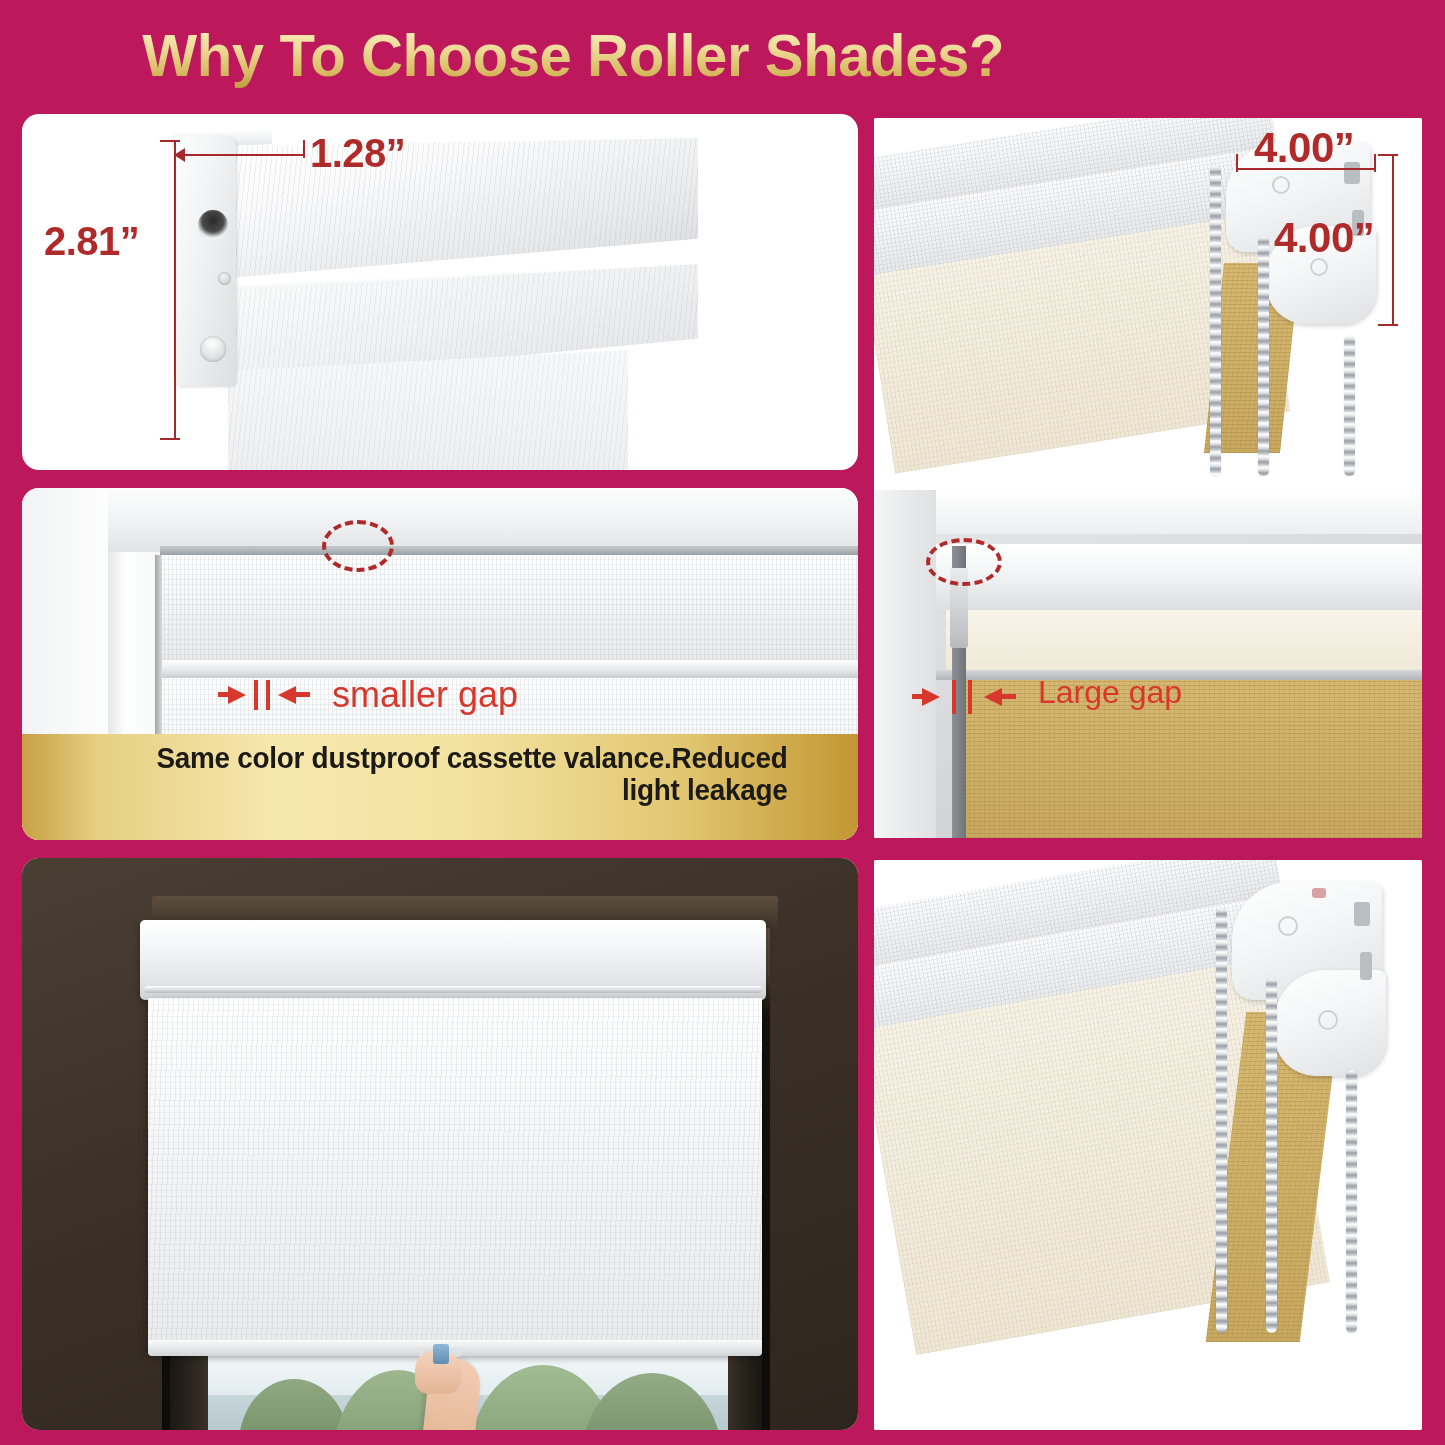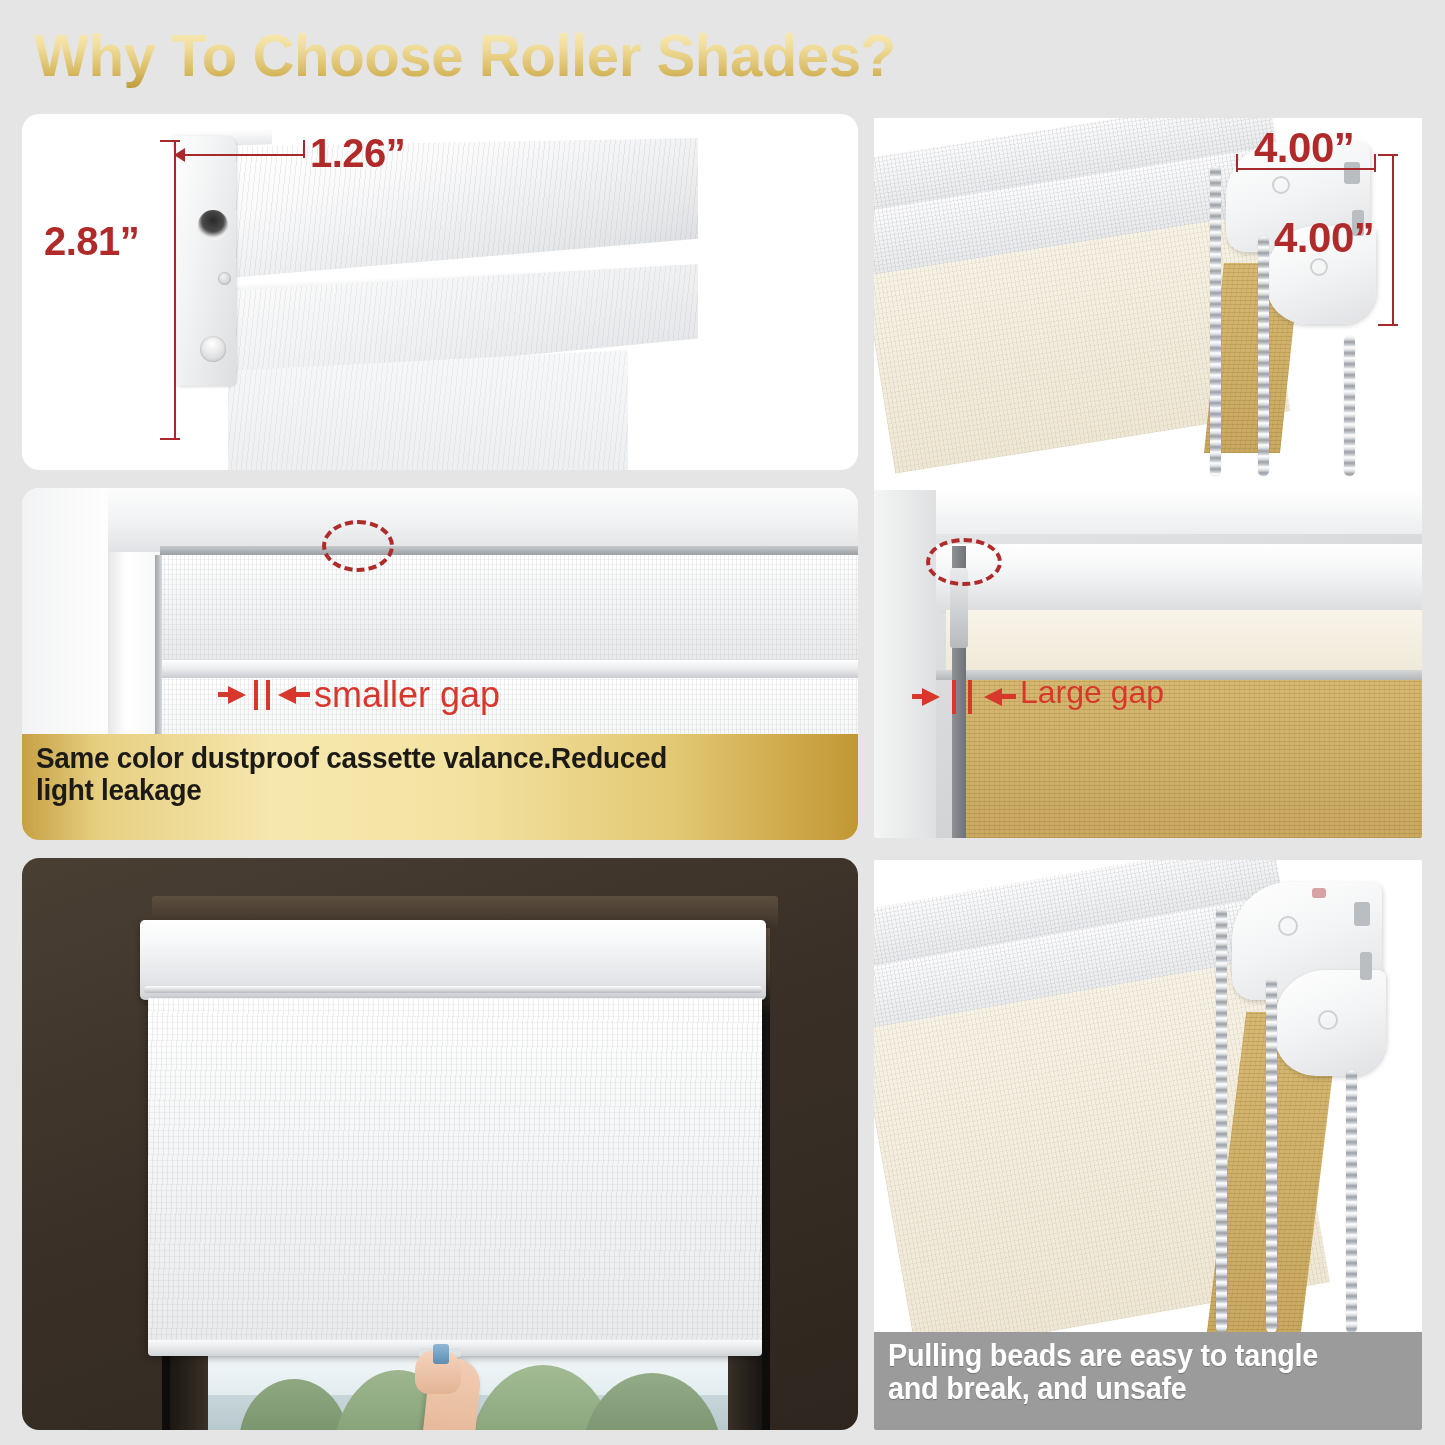--- a/index.html
+++ b/index.html
@@ -9,21 +9,22 @@
     height: 1445px;
     background: #2b2a28;
     font-family: "Liberation Sans", sans-serif;
     overflow: hidden;
   }
 
   #page {
     position: relative;
     width: 1445px;
     height: 1445px;
-    background: #e5e5e5;
+    background: #be185d;
+    text-align: right;
   }
 
   
   #title {
     position: absolute;
     left: 34px;
     top: 20px;
     width: 1000px;
     height: 72px;
     font-size: 60px;
@@ -170,21 +171,21 @@
     letter-spacing:-0.5px;
   }
   .arrow-r, .arrow-l {
     position:absolute; width:0; height:0;
     border-top:7px solid transparent; border-bottom:7px solid transparent;
   }
   .arrow-l { border-right:11px solid #a8292b; }
 
   
   .gap-text {
-    position:absolute; color:#d8382c; font-weight:normal; white-space:nowrap;
+    position:absolute; color:#d8382c; font-weight:normal; white-space:nowrap;padding-left:18px;
   }
   .gap-bar { position:absolute; width:4px; background:#d8382c; }
   .gap-arr-r { position:absolute; width:0;height:0;
     border-top:9px solid transparent;border-bottom:9px solid transparent;border-left:18px solid #d8382c; }
   .gap-arr-l { position:absolute; width:0;height:0;
     border-top:9px solid transparent;border-bottom:9px solid transparent;border-right:18px solid #d8382c; }
   .gap-tail { position:absolute; height:5px; background:#d8382c; }
 
   .dash-circle {
     position:absolute;
@@ -323,21 +324,21 @@
       <div class="p1-bracket-top"></div>
       <div class="p1-bracket"></div>
       <div class="p1-slot"></div>
       <div class="p1-screw"></div>
       <div class="p1-knob"></div>
 
       <div class="dim-line dim-h" style="left:152px; top:40px; width:130px;"></div>
       <div class="dim-cap vert" style="left:152px; top:26px;"></div>
       <div class="dim-cap vert" style="left:281px; top:26px;"></div>
       <div class="arrow-l" style="left:152px; top:34px;"></div>
-      <div class="dim-text" style="left:288px; top:17px; font-size:40px;">1.26”</div>
+      <div class="dim-text" style="left:288px; top:17px; font-size:40px;">1.28”</div>
 
       <div class="dim-line dim-v" style="left:152px; top:26px; height:300px;"></div>
       <div class="dim-cap" style="left:138px; top:26px;"></div>
       <div class="dim-cap" style="left:138px; top:324px;"></div>
       <div class="dim-text" style="left:22px; top:105px; font-size:40px;">2.81”</div>
     </div>
 
   </div>
 
   <div class="panel square" style="left:874px; top:118px; width:548px; height:448px;">
@@ -473,19 +474,15 @@
       <div class="bracket-slot" style="left:486px; top:92px; width:12px; height:28px;"></div>
       <div class="bracket-slot" style="left:438px; top:28px; width:14px; height:10px; background:#d9a2a2;"></div>
       <div class="bracket-icon" style="left:404px; top:56px; width:20px; height:20px; border-radius:50%; border-width:2px;"></div>
       <div class="bracket-icon" style="left:444px; top:150px; width:20px; height:20px; border-radius:50%; border-width:2px;"></div>
 
       <div class="bead-chain" style="left:342px; top:48px; height:425px;"></div>
       <div class="bead-chain" style="left:392px; top:118px; height:355px;"></div>
       <div class="bead-chain" style="left:472px; top:210px; height:263px;"></div>
     </div>
 
-    <div class="cap gray" style="height:98px; font-size:31px;">
-      <span>Pulling beads are easy to tangle</span>
-      <span>and break, and unsafe</span>
-    </div>
   </div>
 
 </div>
 
 </body></html>

